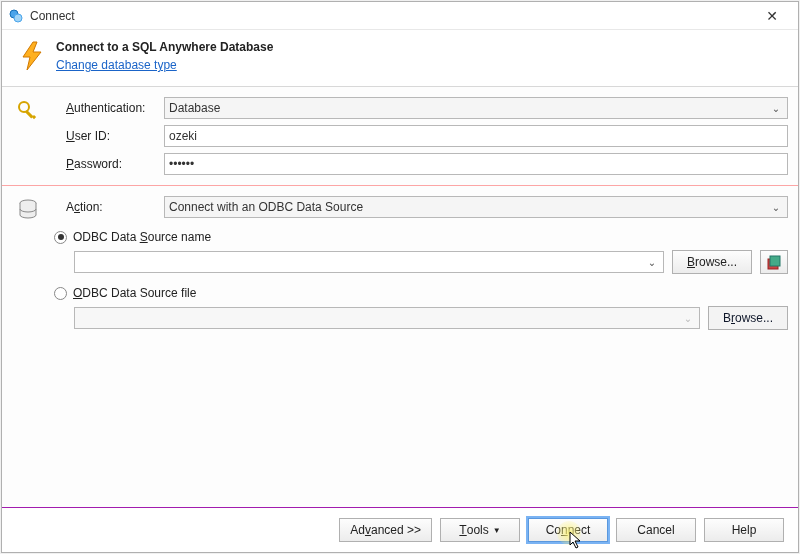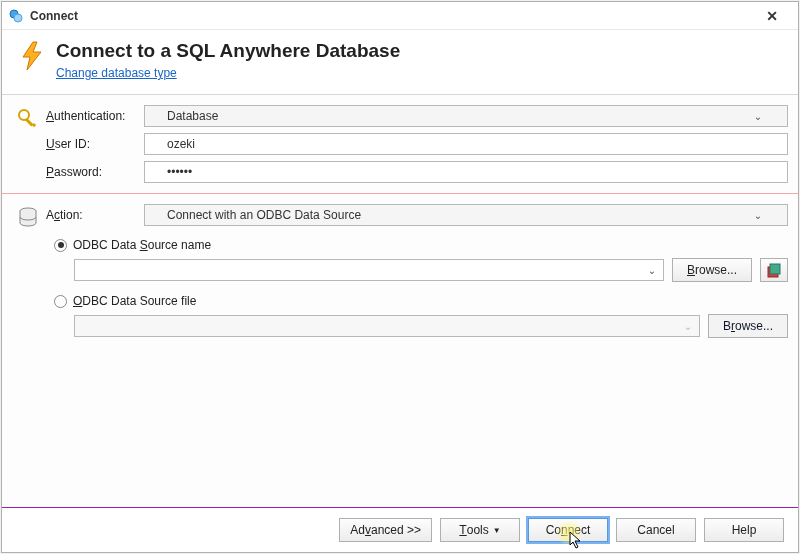--- a/index.html
+++ b/index.html
@@ -20,40 +20,39 @@
   display: flex;
   flex-direction: column;
 }
 .titlebar {
   height: 28px;
   display: flex;
   align-items: center;
   padding: 8px 6px;
   background: #fff;
   border-bottom: 1px solid #e8e8e8;
-  font-weight: bold;
 }
 .titlebar .tb-icon {
   width: 16px; height: 16px; margin-right: 6px;
   display: inline-flex; align-items: center; justify-content: center;
 }
 .titlebar .title { flex: 1; font-size: 12px; color: #333; }
 .titlebar .close {
   width: 40px; height: 24px; display: flex; align-items: center; justify-content: center;
   font-size: 14px; color: #333; cursor: pointer;
 }
 .header {
   display: flex;
   align-items: flex-start;
   padding: 10px 14px 14px 14px;
   background: #fff;
   border-bottom: 1px solid #d8d8d8;
 }
 .header-icon { width: 32px; height: 32px; margin-right: 8px; display:flex; align-items:center; justify-content:center;}
-.header-text h1 { font-size: 19px; font-weight: bold; color: #222; margin-bottom: 4px; }
+.header-text h1 { font-size: 12px; font-weight: bold; color: #222; margin-bottom: 4px; }
 .header-text a { color: #1a64c8; font-size: 12px; text-decoration: underline; margin-top: 28px; }
 .body {
   flex: 1;
   background: #fdfdfd;
   padding: 0;
   display: flex;
   flex-direction: column;
 }
 .section {
   display: flex;
@@ -68,33 +67,34 @@
 }
 .section-form {
   flex: 1;
   display: flex;
   flex-direction: column;
   gap: 6px;
 }
 .form-row {
   display: flex;
   align-items: center;
+  margin-left: 20px;
 }
 .form-label {
   width: 100px;
   color: #222;
   padding-left: 2px;
 }
 .underline-char { text-decoration: underline; }
 .select-field, .text-field {
   flex: 1;
   height: 22px;
   border: 1px solid #b8b8b8;
   background: #fff;
-  padding: 0 22px;
+  padding: 0 4px;
   font-size: 12px;
   color: #333;
   font-family: inherit;
   display: flex;
   align-items: center;
 }
 .select-field {
   background: #f5f5f5;
   position: relative;
   justify-content: space-between;

